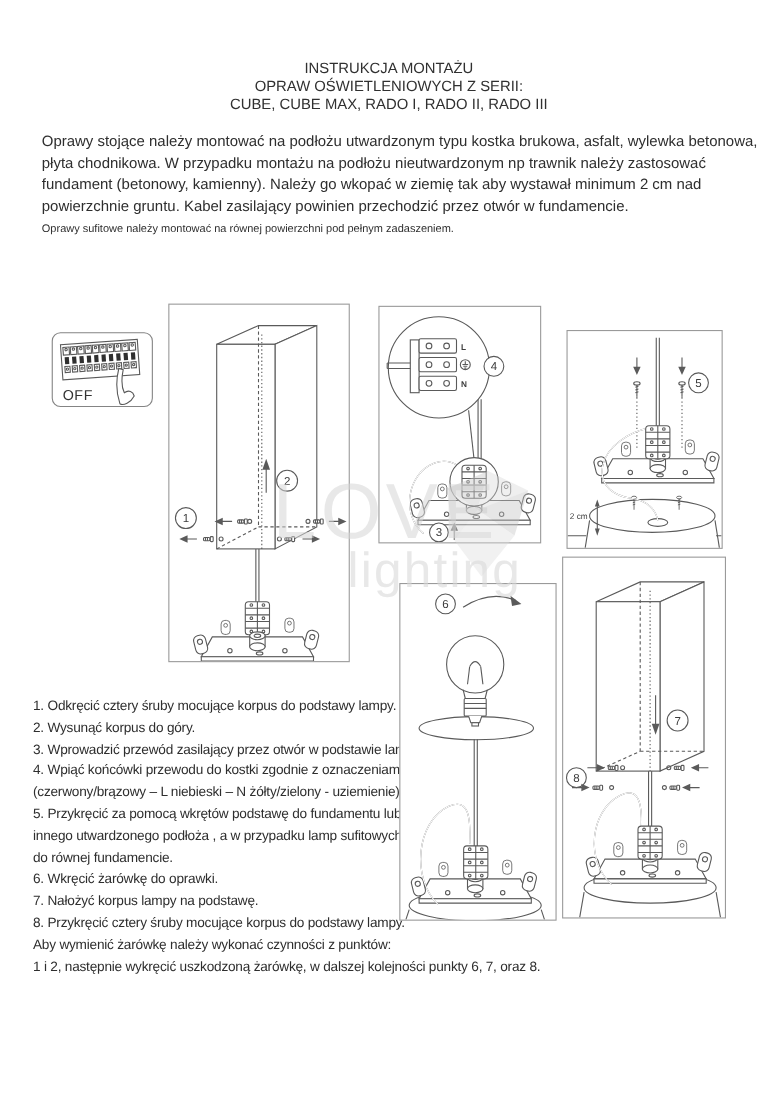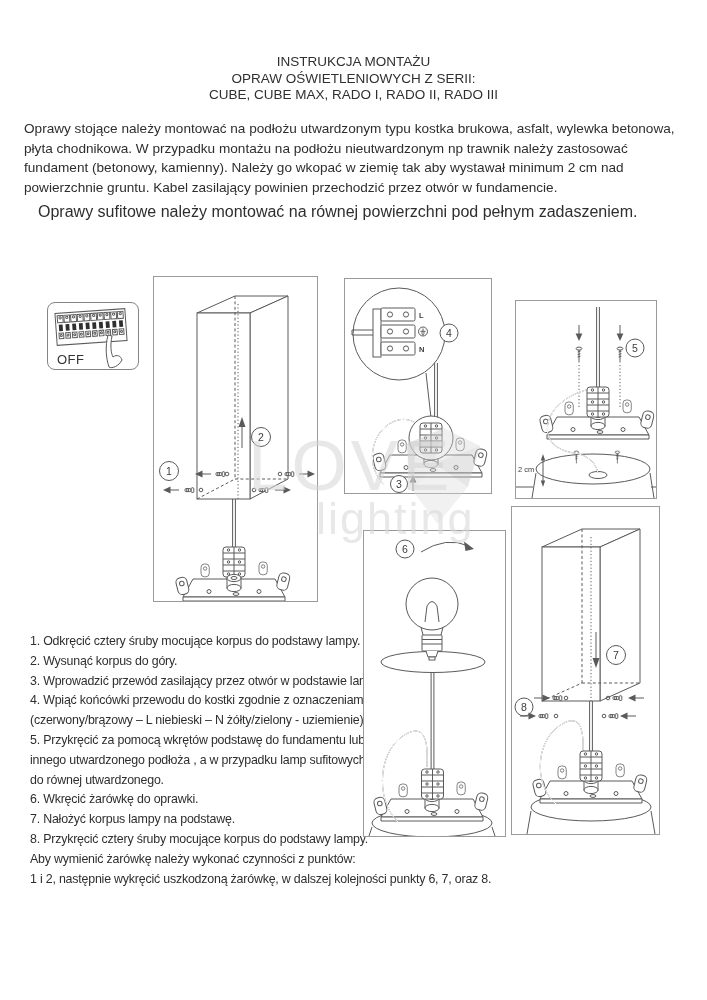--- a/index.html
+++ b/index.html
@@ -1,19 +1,19 @@
 <!DOCTYPE html>
 <html><head>
 <meta charset="utf-8">
 <style>
   html,body{margin:0;padding:0;background:#ffffff;}
   body{width:707px;height:1000px;position:relative;font-family:"Liberation Sans",sans-serif;color:#2e2e2e;overflow:hidden;}
   .title{position:absolute;top:54px;left:0;width:707px;text-align:center;font-size:13.5px;line-height:16.5px;color:#303030;}
-  .intro1{position:absolute;top:119px;left:24px;width:654px;font-size:13.6px;line-height:19.5px;z-index:1;}
-  .intro2{position:absolute;top:203px;left:38px;width:654px;font-size:16px;z-index:1;}
+  .intro1{position:absolute;top:119px;left:38px;width:654px;font-size:13.6px;line-height:19.5px;z-index:1;}
+  .intro2{position:absolute;top:203px;left:38px;width:654px;font-size:10px;z-index:1;}
   .instructions{position:absolute;left:30px;top:632px;z-index:1;}
   .instructions div{height:19.8px;line-height:19.8px;white-space:nowrap;font-size:12.4px;letter-spacing:-0.2px;}
   .panel{position:absolute;border:1px solid #9a9a9a;background:#ffffff;z-index:2;}
   #off-box{left:47px;top:302px;width:90px;height:66px;border-radius:8px;border-color:#848484;}
   #panel1{left:153px;top:276px;width:163px;height:324px;}
   #panel2{left:344px;top:278px;width:146px;height:214px;}
   #panel3{left:515px;top:300px;width:140px;height:197px;}
   #panel4{left:363px;top:530px;width:141px;height:305px;}
   #panel5{left:511px;top:506px;width:147px;height:327px;}
   .diag{position:absolute;left:0;top:0;}
@@ -105,21 +105,21 @@
 <div class="intro2">Oprawy sufitowe należy montować na równej powierzchni pod pełnym zadaszeniem.</div>
 
 <div class="instructions">
   <div>1. Odkręcić cztery śruby mocujące korpus do podstawy lampy.</div>
   <div>2. Wysunąć korpus do góry.</div>
   <div>3. Wprowadzić przewód zasilający przez otwór w podstawie lampy.</div>
   <div>4. Wpiąć końcówki przewodu do kostki zgodnie z oznaczeniami</div>
   <div>(czerwony/brązowy – L niebieski – N żółty/zielony - uziemienie).</div>
   <div>5. Przykręcić za pomocą wkrętów podstawę do fundamentu lub</div>
   <div>innego utwardzonego podłoża , a w przypadku lamp sufitowych</div>
-  <div>do równej utwardzonego.</div>
+  <div>do równej fundamencie.</div>
   <div>6. Wkręcić żarówkę do oprawki.</div>
   <div>7. Nałożyć korpus lampy na podstawę.</div>
   <div>8. Przykręcić cztery śruby mocujące korpus do podstawy lampy.</div>
   <div>Aby wymienić żarówkę należy wykonać czynności z punktów:</div>
   <div>1 i 2, następnie wykręcić uszkodzoną żarówkę, w dalszej kolejności punkty 6, 7, oraz 8.</div>
 </div>
 
 <div class="panel" id="off-box">
   <svg class="diag" width="90" height="66" viewBox="0 0 90 66">
     <defs>

